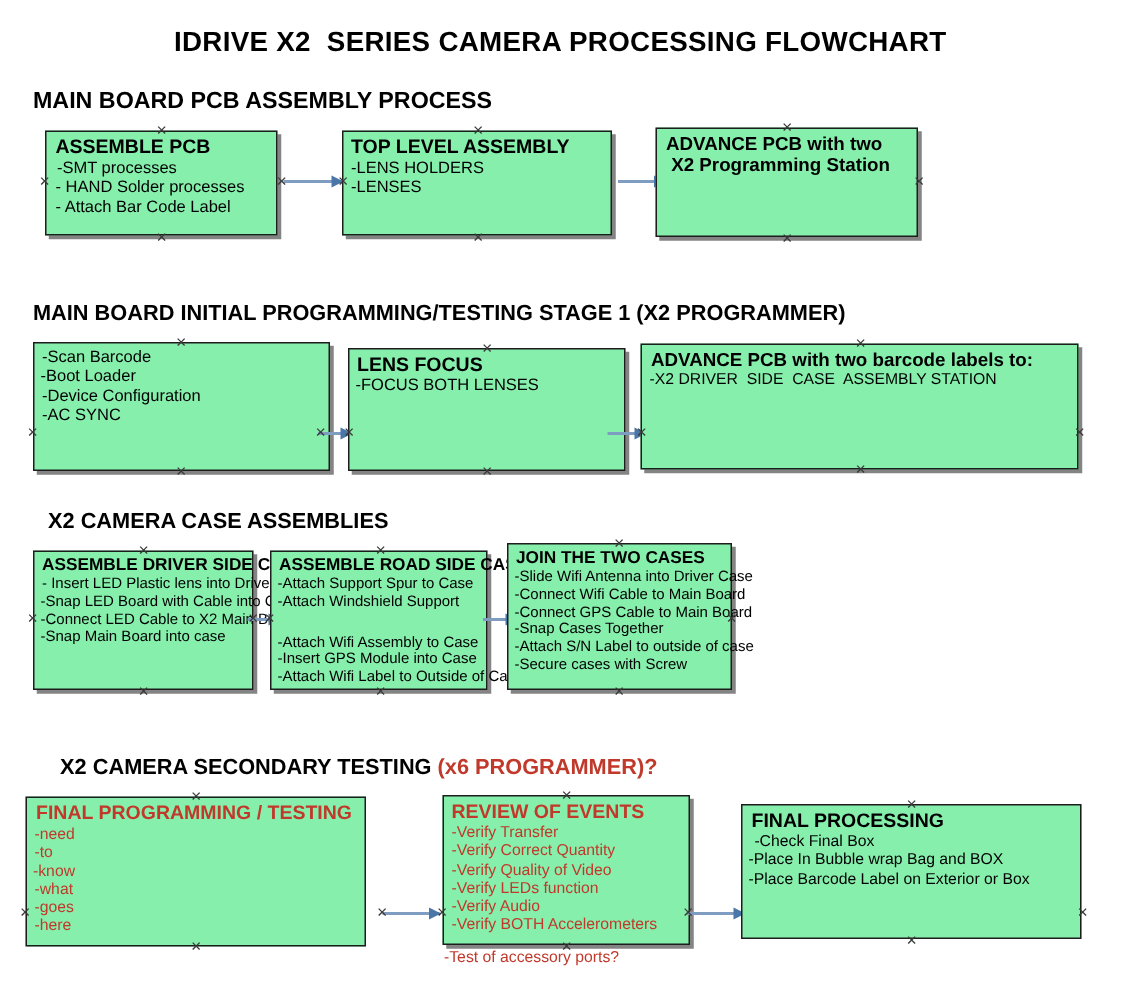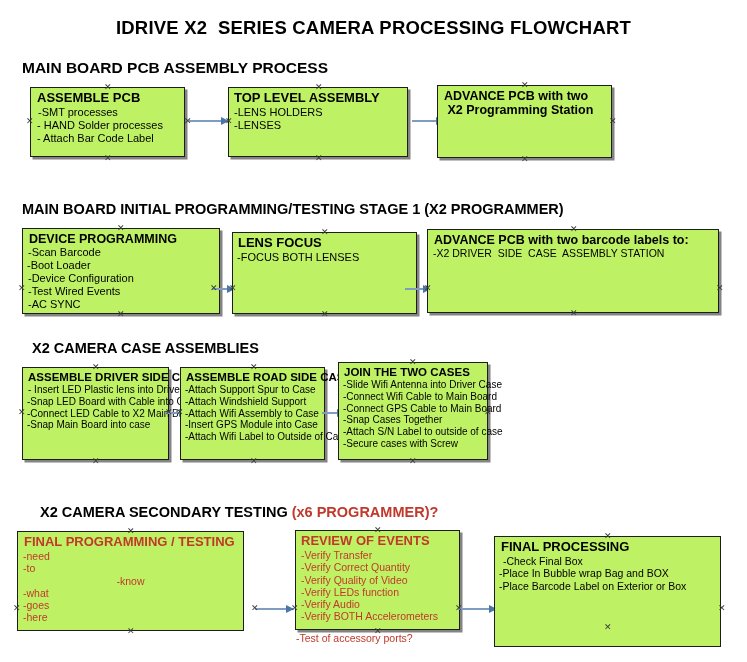--- a/index.html
+++ b/index.html
@@ -34,21 +34,21 @@
     color: #000000;
     white-space: pre;
   }
   .section-head .accent {
     color: #c0392b;
   }
 
   
   .node {
     position: absolute;
-    background: #bef264;
+    background: #86efac;
     border: 1.3px solid #1d1d1d;
     box-sizing: border-box;
     box-shadow: 2.5px 2.5px 0 0 #848484;
     padding: 3px 4px 2px 4px;
     overflow: visible;
   }
   .node.shadowless {
     box-shadow: none;
   }
   .node .node-title {
@@ -126,25 +126,23 @@
 <div class="conn" style="left:412px; top:120px; width:31px;"></div>
 
 <div class="node" style="left:437px; top:85px; width:175px; height:73px;">
   <div class="node-title" style="font-size:12.5px; padding-left:2px;">ADVANCE PCB with two</div>
   <div class="node-title" style="font-size:12.5px; padding-left:2px;"> X2 Programming Station</div>
 </div>
 
 <div class="section-head" style="left:22px; top:201px; font-size:14.5px;">MAIN BOARD INITIAL PROGRAMMING/TESTING STAGE 1 (X2 PROGRAMMER)</div>
 
 <div class="node" style="left:22px; top:228px; width:198px; height:86px;">
-  <div class="node-title" style="font-size:12.5px; padding-left:2px;">DEVICE PROGRAMMING</div>
   <div class="node-line" style="font-size:11px; padding-left:1px;">-Scan Barcode</div>
   <div class="node-line" style="font-size:11px; padding-left:0px;">-Boot Loader</div>
   <div class="node-line" style="font-size:11px; padding-left:1px;">-Device Configuration</div>
-  <div class="node-line" style="font-size:11px; padding-left:1px;">-Test Wired Events</div>
   <div class="node-line" style="font-size:11px; padding-left:1px;">-AC SYNC</div>
 </div>
 
 <div class="conn" style="left:212px; top:288px; width:22px;"></div>
 
 <div class="node" style="left:232px; top:232px; width:185px; height:82px;">
   <div class="node-title" style="font-size:13px; padding-left:1px;">LENS FOCUS</div>
   <div class="node-line" style="font-size:11px; padding-left:0px;">-FOCUS BOTH LENSES</div>
 </div>
 
@@ -164,21 +162,21 @@
   <div class="node-line" style="font-size:10px; padding-left:0px;">-Connect LED Cable to X2 Main Board</div>
   <div class="node-line" style="font-size:10px; padding-left:0px;">-Snap Main Board into case</div>
 </div>
 
 <div class="conn" style="left:165px; top:412px; width:21px;"></div>
 
 <div class="node" style="left:180px; top:367px; width:145px; height:93px;">
   <div class="node-title" style="font-size:11.5px; padding-left:1px;">ASSEMBLE ROAD SIDE CASE</div>
   <div class="node-line" style="font-size:10px; padding-left:0px;">-Attach Support Spur to Case</div>
   <div class="node-line" style="font-size:10px; padding-left:0px;">-Attach Windshield Support</div>
-  <div class="node-line" style="font-size:10px; padding-left:0px;">-Attach Wifi Assembly to Case</div>
+  <div class="node-line" style="font-size:10px; padding-left:0px;margin-top:15px;">-Attach Wifi Assembly to Case</div>
   <div class="node-line" style="font-size:10px; padding-left:0px;">-Insert GPS Module into Case</div>
   <div class="node-line" style="font-size:10px; padding-left:0px;">-Attach Wifi Label to Outside of Case</div>
 </div>
 
 <div class="conn" style="left:322px; top:412px; width:22px;"></div>
 
 <div class="node" style="left:338px; top:362px; width:150px; height:98px;">
   <div class="node-title" style="font-size:11.5px; padding-left:1px;">JOIN THE TWO CASES</div>
   <div class="node-line" style="font-size:10px; padding-left:0px;">-Slide Wifi Antenna into Driver Case</div>
   <div class="node-line" style="font-size:10px; padding-left:0px;">-Connect Wifi Cable to Main Board</div>
@@ -189,42 +187,42 @@
 </div>
 
 <div class="section-head" style="left:32px; top:488px; font-size:14.5px;">
   <span>X2 CAMERA SECONDARY TESTING </span><span class="accent">(x6 PROGRAMMER)?</span>
 </div>
 
 <div class="node red shadowless" style="left:17px; top:531px; width:227px; height:100px;">
   <div class="node-title" style="font-size:13px; padding-left:2px;">FINAL PROGRAMMING / TESTING</div>
   <div class="node-line" style="font-size:10.5px; padding-left:1px;">-need</div>
   <div class="node-line" style="font-size:10.5px; padding-left:1px;">-to</div>
-  <div class="node-line" style="font-size:10.5px; padding-left:0px;text-align:center;">-know</div>
+  <div class="node-line" style="font-size:10.5px; padding-left:0px;">-know</div>
   <div class="node-line" style="font-size:10.5px; padding-left:1px;">-what</div>
   <div class="node-line" style="font-size:10.5px; padding-left:1px;">-goes</div>
   <div class="node-line" style="font-size:10.5px; padding-left:1px;">-here</div>
 </div>
 
 <div class="conn" style="left:255px; top:608px; width:38px;"></div>
 
 <div class="node red" style="left:295px; top:530px; width:165px; height:100px;">
   <div class="node-title" style="font-size:13px; padding-left:1px;">REVIEW OF EVENTS</div>
   <div class="node-line" style="font-size:10.5px; padding-left:1px;">-Verify Transfer</div>
   <div class="node-line" style="font-size:10.5px; padding-left:1px;">-Verify Correct Quantity</div>
   <div class="node-line" style="font-size:10.5px; padding-left:1px;">-Verify Quality of Video</div>
   <div class="node-line" style="font-size:10.5px; padding-left:1px;">-Verify LEDs function</div>
   <div class="node-line" style="font-size:10.5px; padding-left:1px;">-Verify Audio</div>
   <div class="node-line" style="font-size:10.5px; padding-left:1px;">-Verify BOTH Accelerometers</div>
   <div class="node-line overflow-line" style="font-size:10.5px; top:101px; left:0px; color:#c0392b;">-Test of accessory ports?</div>
 </div>
 
 <div class="conn" style="left:458px; top:608px; width:38px;"></div>
 
-<div class="node shadowless" style="left:494px; top:536px; width:227px; height:111px;">
+<div class="node shadowless" style="left:494px; top:536px; width:227px; height:90px;">
   <div class="node-title" style="font-size:13px; padding-left:2px;">FINAL PROCESSING</div>
   <div class="node-line" style="font-size:10.5px; padding-left:1px;"> -Check Final Box</div>
   <div class="node-line" style="font-size:10.5px; padding-left:0px;">-Place In Bubble wrap Bag and BOX</div>
   <div class="node-line" style="font-size:10.5px; padding-left:0px;">-Place Barcode Label on Exterior or Box</div>
 </div>
 
 <div class="handle" style="left:104px; top:83px;">✕</div>
 <div class="handle" style="left:104px; top:154px;">✕</div>
 <div class="handle" style="left:26px; top:117px;">✕</div>
 <div class="handle" style="left:184px; top:117px;">✕</div>

